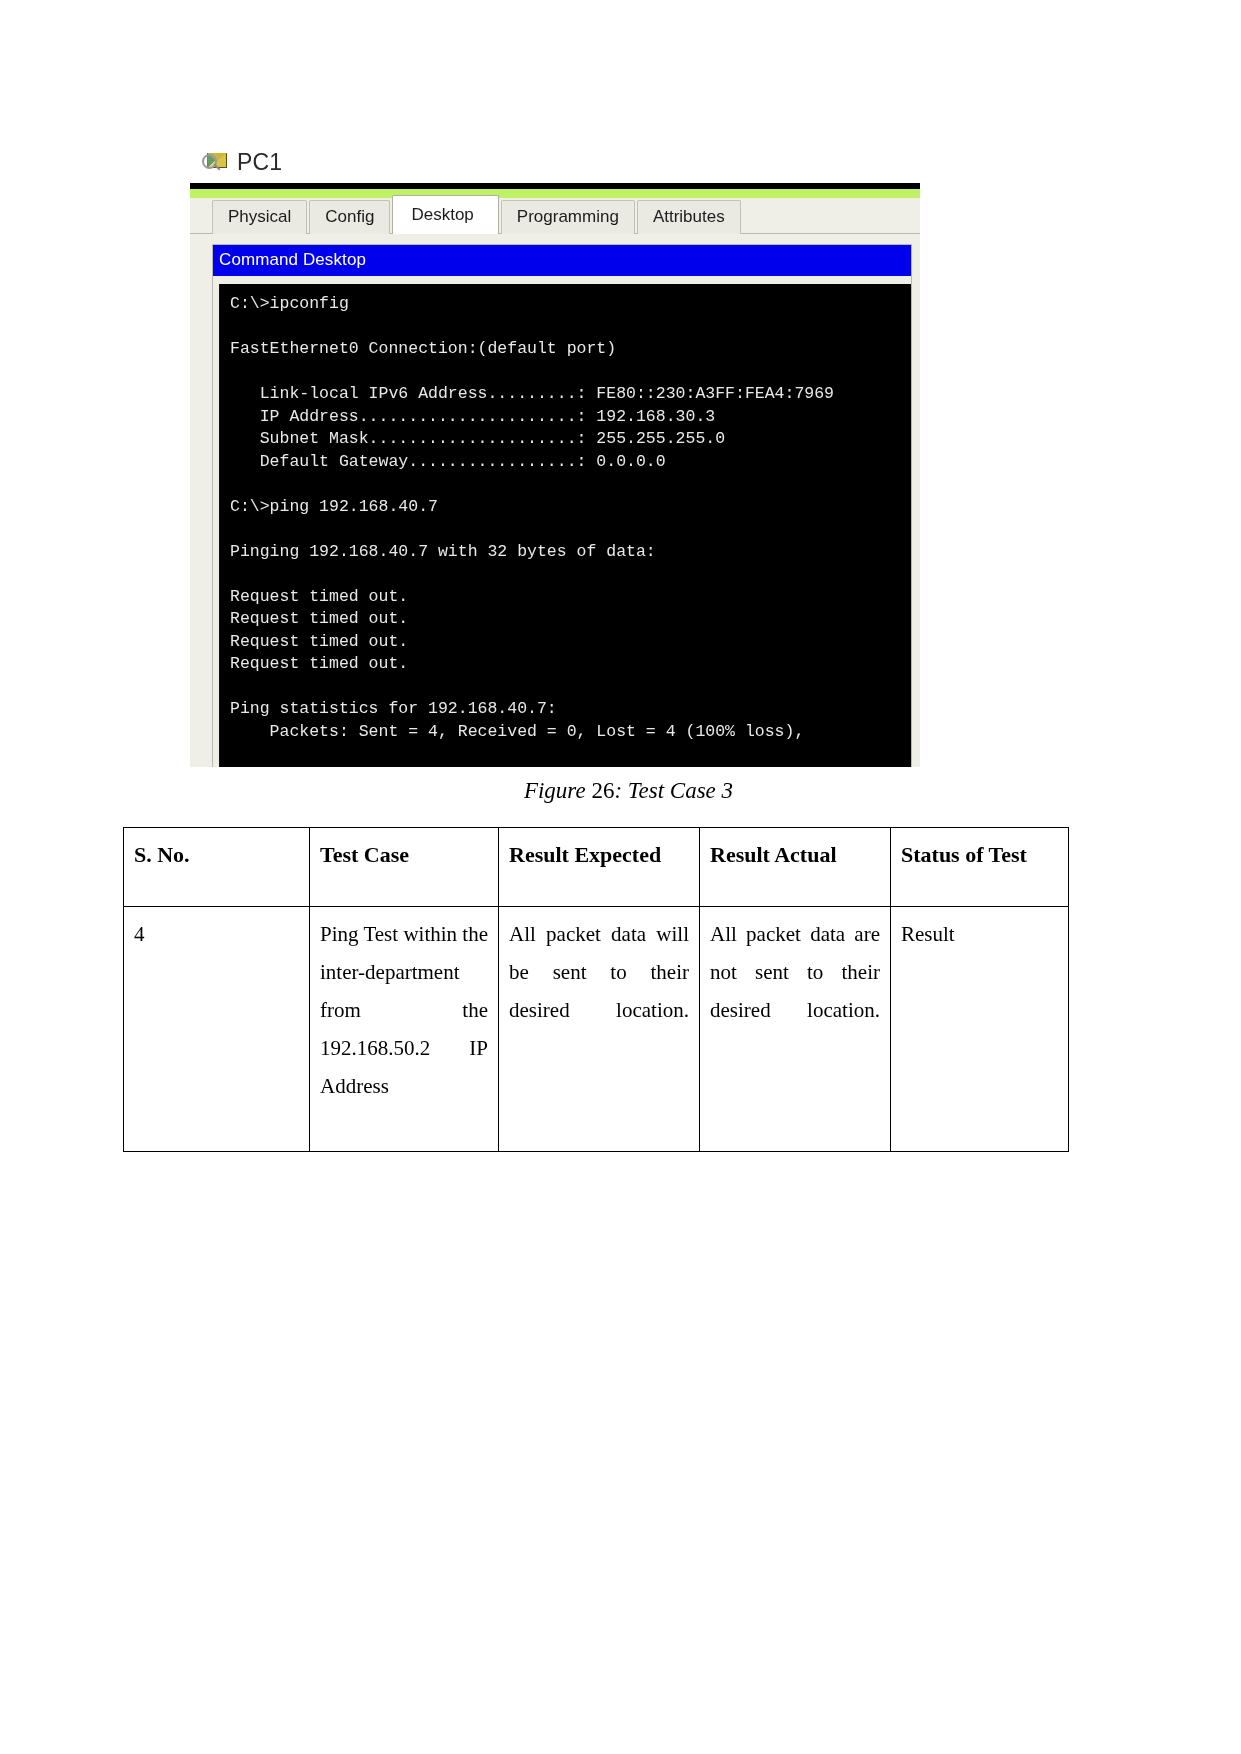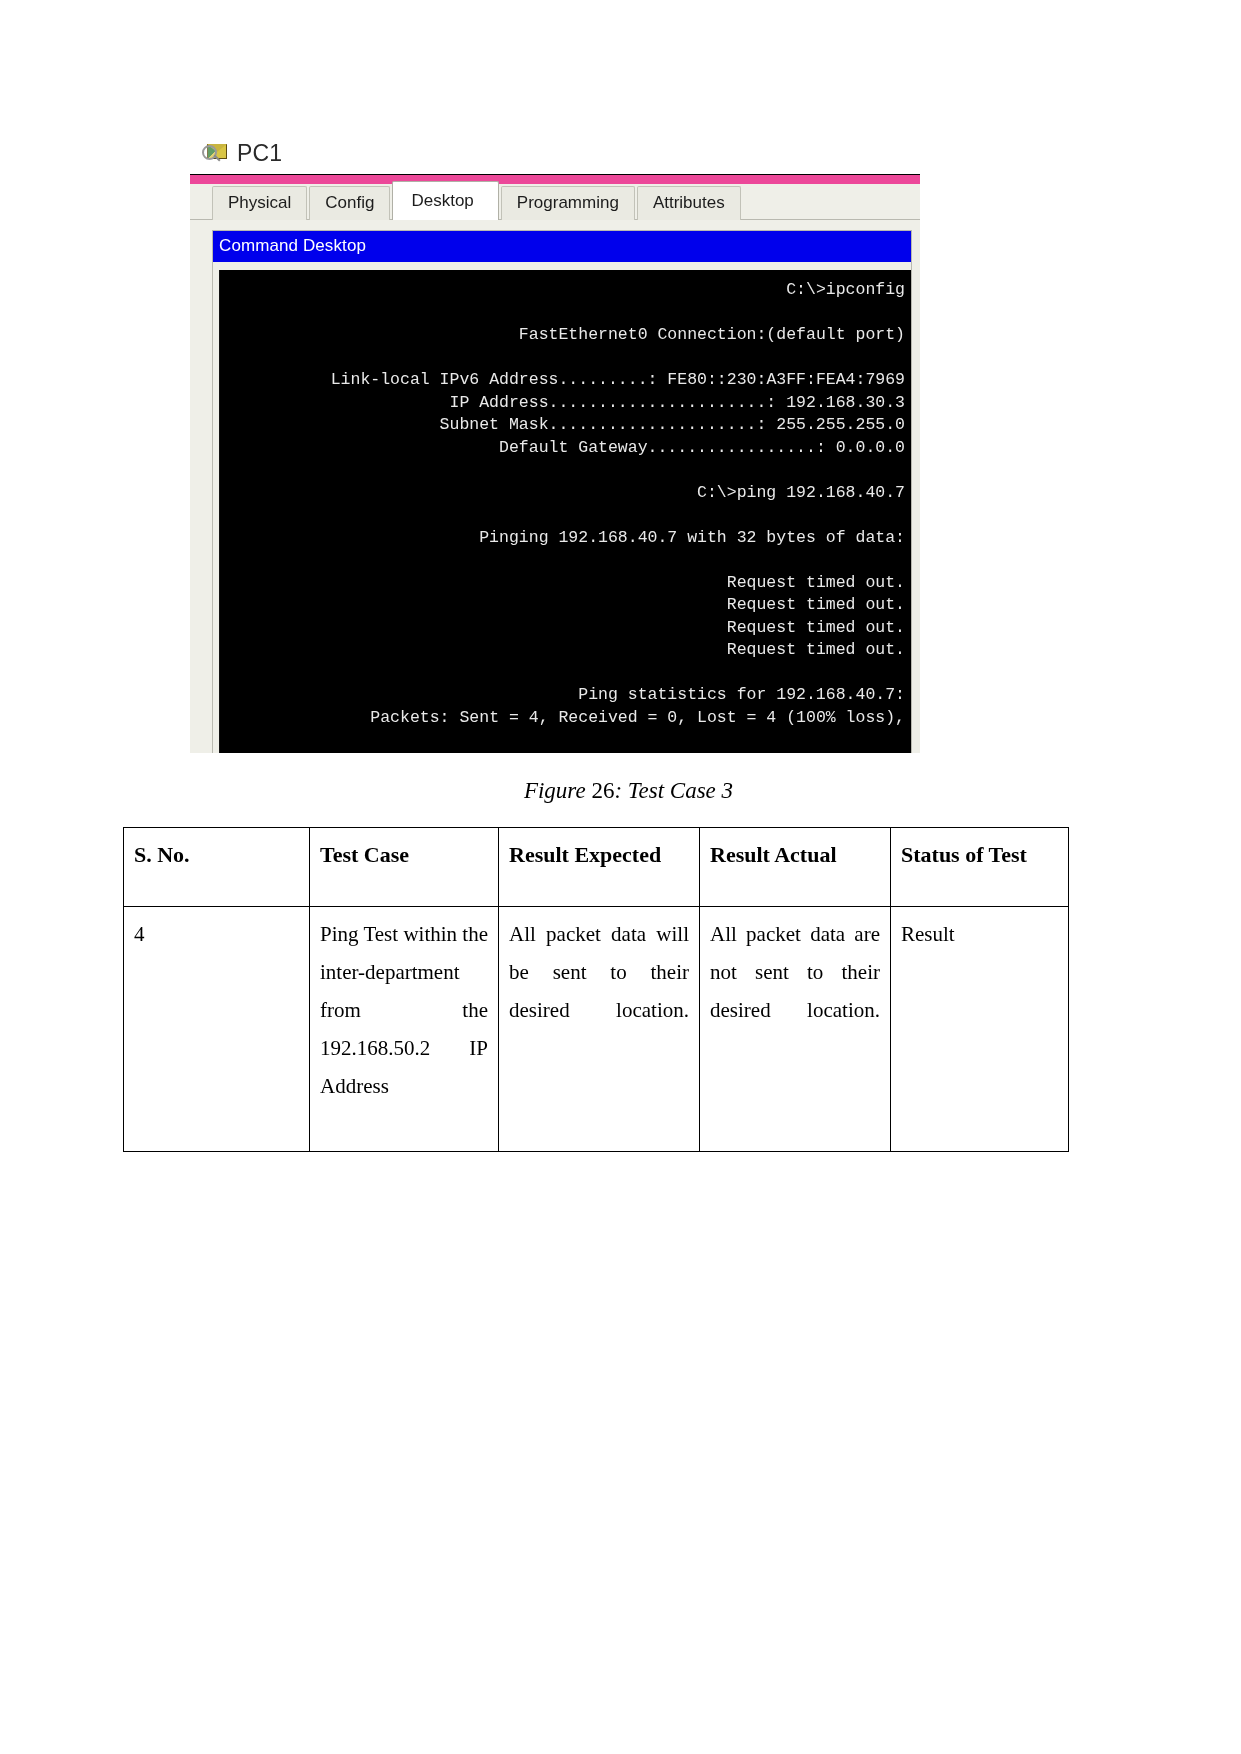--- a/index.html
+++ b/index.html
@@ -12,21 +12,21 @@
     height: 1754px;
     position: relative;
     font-family: "Liberation Serif", serif;
     overflow: hidden;
   }
 
   
   #figure-block {
     position: absolute;
     left: 190px;
-    top: 132px;
+    top: 141px;
     width: 645px;
   }
 
   #device-header {
     display: flex;
     align-items: center;
     gap: 9px;
     height: 42px;
     padding-left: 12px;
   }
@@ -78,22 +78,22 @@
   #device-name {
     font-family: "Liberation Sans", sans-serif;
     font-size: 23px;
     color: #2a2a2a;
     letter-spacing: 0.2px;
   }
 
   
   #device-panel {
     width: 730px;
-    background: #ec4899;
-    border-top: 1px solid #000000;
+    background: #bef264;
+    border-top: 6px solid #000000;
     box-sizing: border-box;
     padding: 9px 0 0 0;
   }
 
   #tab-strip {
     display: flex;
     align-items: flex-end;
     height: 36px;
     padding-left: 22px;
     box-sizing: border-box;
@@ -154,21 +154,20 @@
     color: #e9e9e9;
     font-family: "Liberation Mono", monospace;
     font-size: 16.5px;
     line-height: 22.5px;
     padding: 9px 6px 6px 10px;
     height: 483px;
     overflow: hidden;
     white-space: pre;
     box-sizing: border-box;
     border-left: 1px solid #111;
-    text-align: right;
   }
   #cmd-console .ln { display: block; min-height: 22.5px; }
 
   
   #figure-caption {
     position: absolute;
     left: 8px;
     top: 778px;
     width: 1241px;
     text-align: center;

